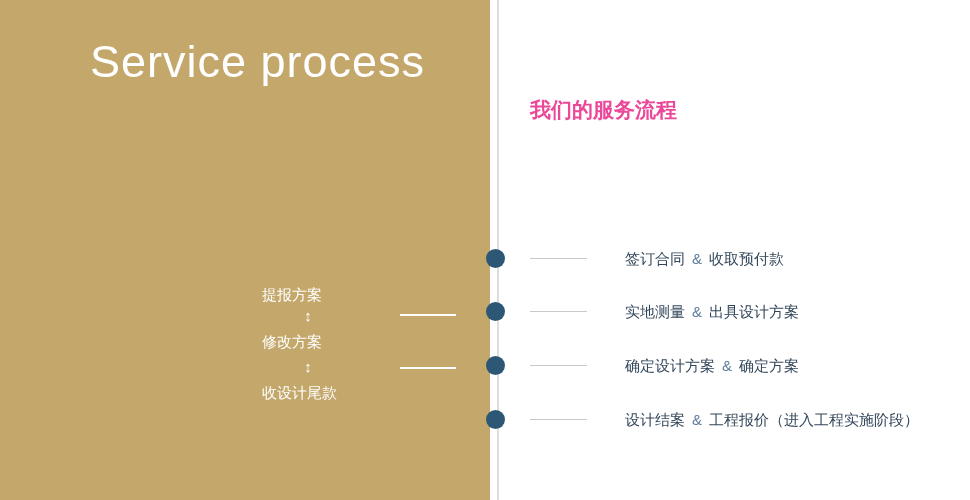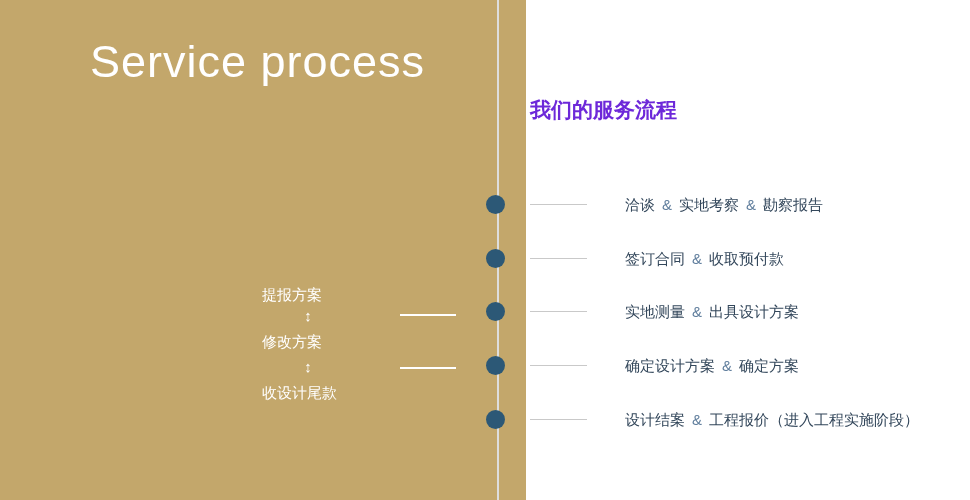--- a/index.html
+++ b/index.html
@@ -9,21 +9,20 @@
     background: #ffffff;
     overflow: hidden;
   }
   .stage { position: relative; width: 970px; height: 500px; }
 
   
   .left-panel {
     position: absolute; left: 0; top: 0;
     width: 490px; height: 500px;
     background: #c3a76b;
-    padding-left: 36px;
   }
   .page-title {
     position: absolute; left: 90px; top: 36px;
     margin: 0;
     font-size: 45px; font-weight: 300;
     color: #ffffff; letter-spacing: 1px;
     white-space: nowrap;
   }
   .flow-label {
     position: absolute; left: 262px; width: 92px;
@@ -54,21 +53,21 @@
     position: absolute; left: 497px; top: 0;
     width: 2px; height: 500px;
     background: #dedede;
   }
 
   
   .right-title {
     position: absolute; left: 530px; top: 96px;
     margin: 0;
     font-size: 21px; font-weight: bold;
-    color: #6d28d9;
+    color: #ec4899;
     white-space: nowrap;
   }
   .step-row { position: absolute; left: 0; right: 0; height: 20px; }
   .step-row.r1 { top: 195px; }
   .step-row.r2 { top: 249px; }
   .step-row.r3 { top: 302px; }
   .step-row.r4 { top: 356px; }
   .step-row.r5 { top: 410px; padding-left: 44px; }
   .dot {
     position: absolute; left: 486px; top: 0;
@@ -103,27 +102,20 @@
     <div class="flow-label l3">收设计尾款</div>
 
     <div class="connector c1"></div>
     <div class="connector c2"></div>
   </div>
 
   <div class="divider-line"></div>
 
   <h2 class="right-title">我们的服务流程</h2>
 
-  <div class="step-row r1">
-    <span class="dot"></span>
-    <span class="tick"></span>
-    <span class="step-text">
-      <span>洽谈</span><span class="amp">&amp;</span><span>实地考察</span><span class="amp">&amp;</span><span>勘察报告</span>
-    </span>
-  </div>
 
   <div class="step-row r2">
     <span class="dot"></span>
     <span class="tick"></span>
     <span class="step-text">
       <span>签订合同</span><span class="amp">&amp;</span><span>收取预付款</span>
     </span>
   </div>
 
   <div class="step-row r3">

